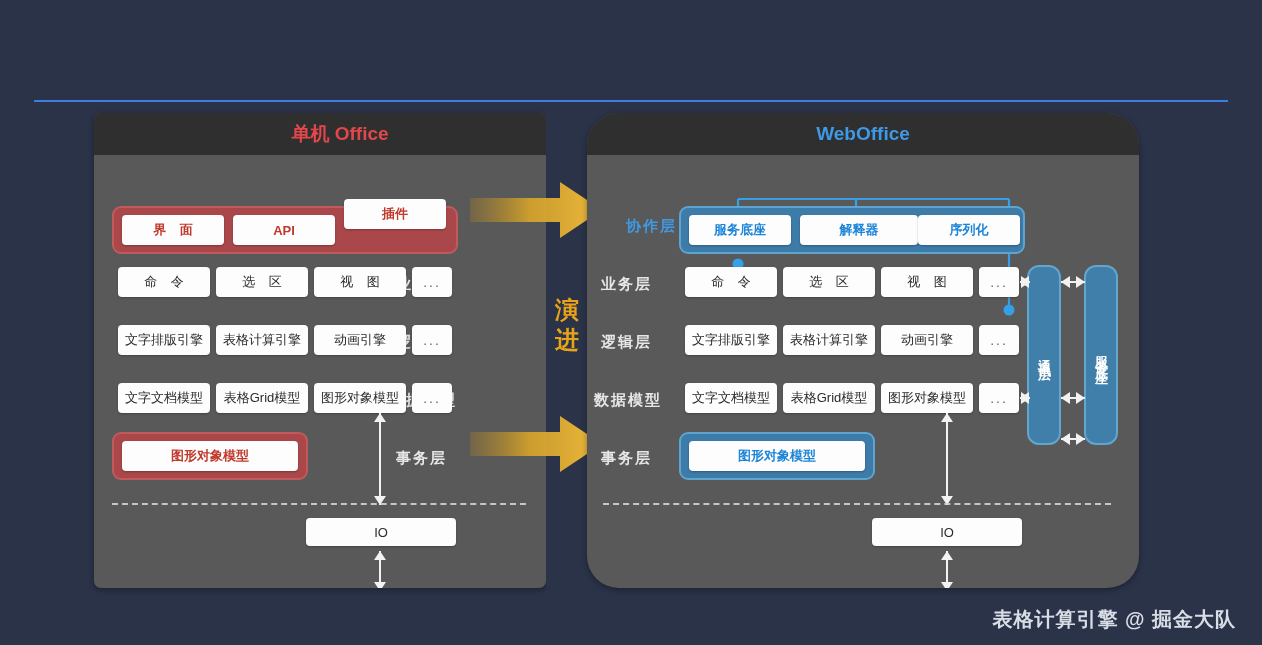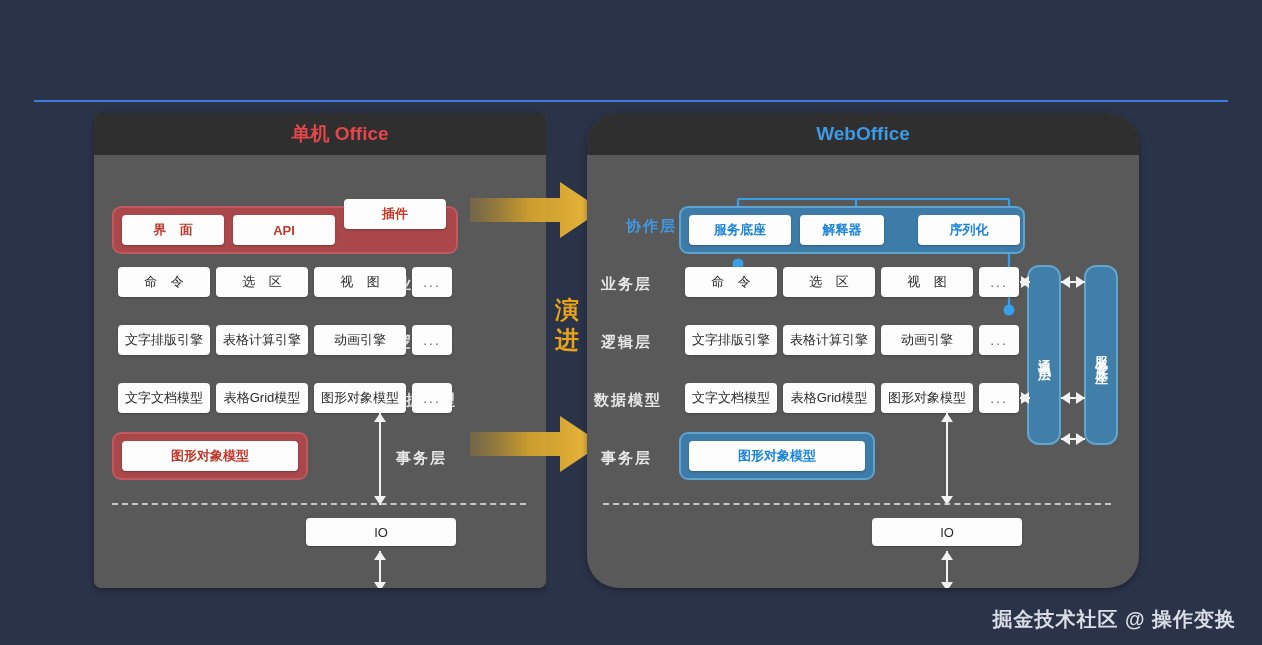--- a/index.html
+++ b/index.html
@@ -241,21 +241,21 @@
       </svg>
 
       <div class="layer-label accent-blue" style="left:26px;top:62px;margin-left:13px;">协作层</div>
       <div class="layer-label" style="left:14px;top:120px;">业务层</div>
       <div class="layer-label" style="left:14px;top:178px;">逻辑层</div>
       <div class="layer-label" style="left:7px;top:236px;">数据模型</div>
       <div class="layer-label" style="left:14px;top:294px;">事务层</div>
 
       <div class="hl blue" style="left:92px;top:51px;width:346px;height:48px;"></div>
       <div class="wbox blue" style="left:102px;top:60px;width:102px;">服务底座</div>
-      <div class="wbox blue" style="left:213px;top:60px;width:84px;">解释器</div>
+      <div class="wbox blue" style="left:213px;top:60px;width:118px;">解释器</div>
       <div class="wbox blue" style="left:331px;top:60px;width:102px;">序列化</div>
 
       <div class="wbox sp" style="left:98px;top:112px;width:92px;">命 令</div>
       <div class="wbox sp" style="left:196px;top:112px;width:92px;">选 区</div>
       <div class="wbox sp" style="left:294px;top:112px;width:92px;">视 图</div>
       <div class="wbox dots" style="left:392px;top:112px;width:40px;">...</div>
 
       <div class="wbox" style="left:98px;top:170px;width:92px;">文字排版引擎</div>
       <div class="wbox" style="left:196px;top:170px;width:92px;">表格计算引擎</div>
       <div class="wbox" style="left:294px;top:170px;width:92px;">动画引擎</div>
@@ -311,14 +311,14 @@
 
       <div class="arrow-v" style="left:354px;top:396px;height:40px;">
         <div class="shaft"></div>
           <div class="head-up"></div>
           <div class="head-dn"></div>
       </div>
 
     </div>
   </div>
 
-  <div id="watermark">掘金技术社区 @ 操作变换</div>
+  <div id="watermark">表格计算引擎 @ 掘金大队</div>
 </div>
 
 </body></html>

